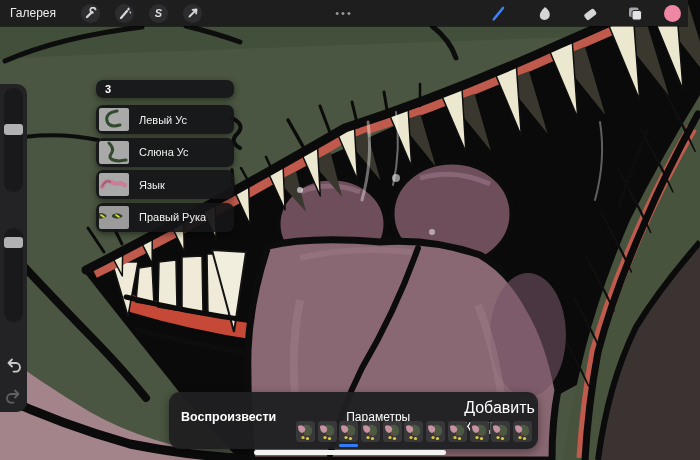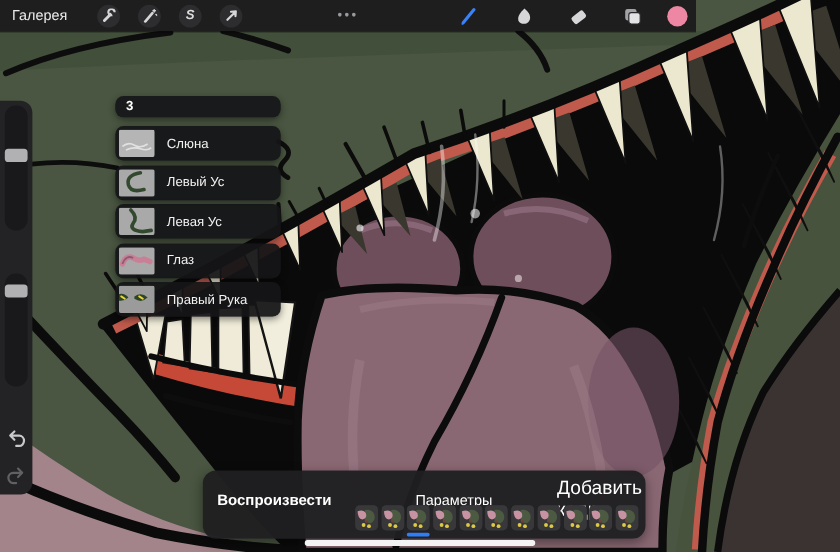--- a/index.html
+++ b/index.html
@@ -1,21 +1,21 @@
 <!DOCTYPE html>
 <html><head>
 <meta charset="utf-8">
 <style>
   html,body{margin:0;padding:0;background:#000;}
   #app{position:relative;width:700px;height:460px;overflow:hidden;
        font-family:"Liberation Sans",sans-serif;-webkit-font-smoothing:antialiased;}
   
   #canvas-art{position:absolute;left:0;top:0;width:700px;height:460px;}
   
-  .topbar{position:absolute;left:0;top:0;width:580px;height:26px;background:#1e1e1f;
+  .topbar{position:absolute;left:0;top:0;width:688px;height:26px;background:#1e1e1f;
           display:flex;align-items:center;z-index:30;box-shadow:0 1px 0 rgba(0,0,0,.5);}
   .gallery{color:#ececec;font-size:12px;margin-left:10px;margin-right:10px;}
   .toolcircle{width:19px;height:19px;border-radius:50%;background:#2d2d2f;margin-left:15px;
               display:flex;align-items:center;justify-content:center;}
   .toolcircle svg{display:block}
   .sel-glyph{color:#dcdcdc;font-size:11px;font-style:italic;font-weight:bold;line-height:1;}
   .dots{position:absolute;left:0;right:0;text-align:center;color:#9a9a9e;font-size:11px;letter-spacing:2px;pointer-events:none;}
   .right-tools{position:absolute;right:0;top:0;height:26px;display:flex;align-items:center;}
   .ricon{width:30px;height:26px;display:flex;align-items:center;justify-content:center;margin-right:15px;}
   .swatch{width:17px;height:17px;border-radius:50%;margin-right:7px;}
@@ -244,53 +244,44 @@
     </div>
   </div>
 
   <div class="layers-panel">
     <div class="layers-header">
       <span>3</span>
     </div>
     <div class="layer-row">
       <div class="layer-thumb">
         <svg width="30" height="23" viewBox="0 0 30 23">
-            <rect width="30" height="23" fill="#b5b5b5"></rect>
-          <path d="M3,14 Q8,10 13,13 T24,12 M6,17 Q12,14 18,16 T27,15" stroke="#e9e9e9" stroke-width="1.4" fill="none" opacity=".85"></path>
-          </svg>
-      </div>
-      <span class="layer-name">Слюна</span>
-    </div>
-    <div class="layer-row">
-      <div class="layer-thumb">
-        <svg width="30" height="23" viewBox="0 0 30 23">
             <rect width="30" height="23" fill="#a9a9a9"></rect>
           <path d="M18,3 Q6,5 8,13 Q10,20 21,17" stroke="#33492e" stroke-width="3" fill="none" stroke-linecap="round"></path>
           </svg>
       </div>
       <span class="layer-name">Левый Ус</span>
     </div>
     <div class="layer-row">
       <div class="layer-thumb">
         <svg width="30" height="23" viewBox="0 0 30 23">
             <rect width="30" height="23" fill="#a9a9a9"></rect>
           <path d="M10,2 Q16,8 12,13 Q8,19 20,20 L27,19" stroke="#33492e" stroke-width="3" fill="none" stroke-linecap="round"></path>
           </svg>
       </div>
-      <span class="layer-name">Левая Ус</span>
+      <span class="layer-name">Слюна Ус</span>
     </div>
     <div class="layer-row">
       <div class="layer-thumb">
         <svg width="30" height="23" viewBox="0 0 30 23">
             <rect width="30" height="23" fill="#a9a9a9"></rect>
           <path d="M3,14 Q6,6 12,9 Q17,12 21,10 L26,12" stroke="#c97f96" stroke-width="4.5" fill="none" stroke-linecap="round"></path>
           <path d="M3,14 Q6,6 12,9" stroke="#8d5c72" stroke-width="1.5" fill="none"></path>
           </svg>
       </div>
-      <span class="layer-name">Глаз</span>
+      <span class="layer-name">Язык</span>
     </div>
     <div class="layer-row">
       <div class="layer-thumb">
         <svg width="30" height="23" viewBox="0 0 30 23">
             <rect width="30" height="23" fill="#9b9b9b"></rect>
           <path d="M-2,8 Q4,5 8,10 Q4,14 -2,12 Z" fill="#2e4429"></path>
           <path d="M13,9 Q19,5 24,10 Q19,15 13,11 Z" fill="#2e4429"></path>
           <path d="M2,9 l3,2" stroke="#e8d83c" stroke-width="1.6" stroke-linecap="round"></path>
           <path d="M17,9 l3,2" stroke="#e8d83c" stroke-width="1.6" stroke-linecap="round"></path>
           </svg>

